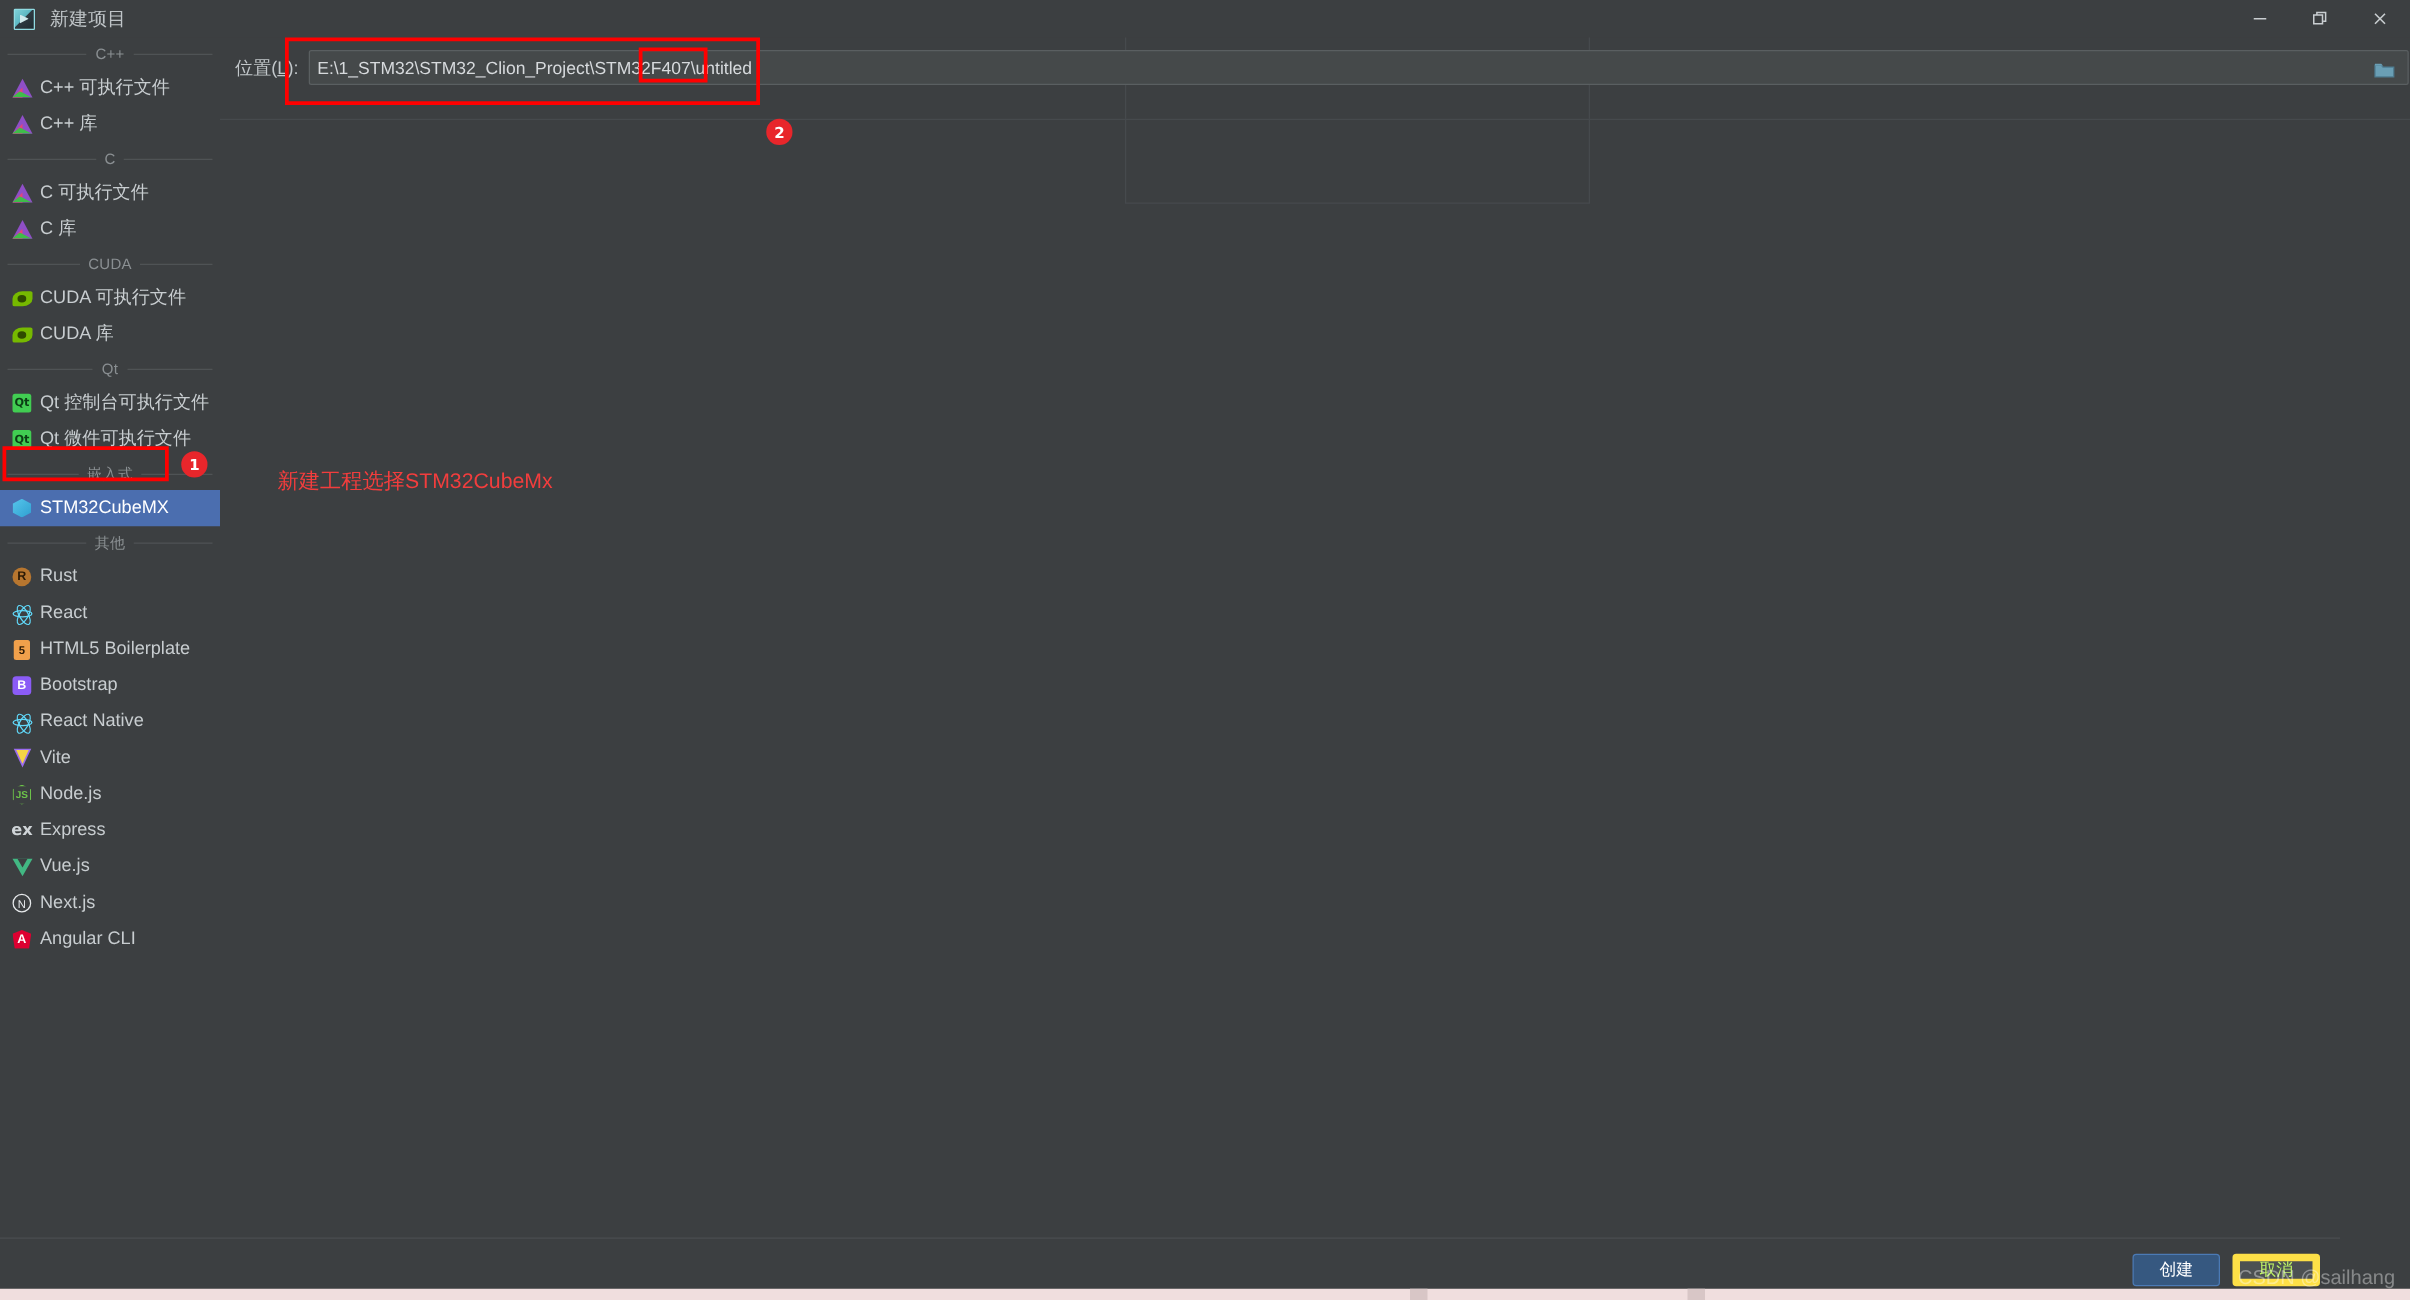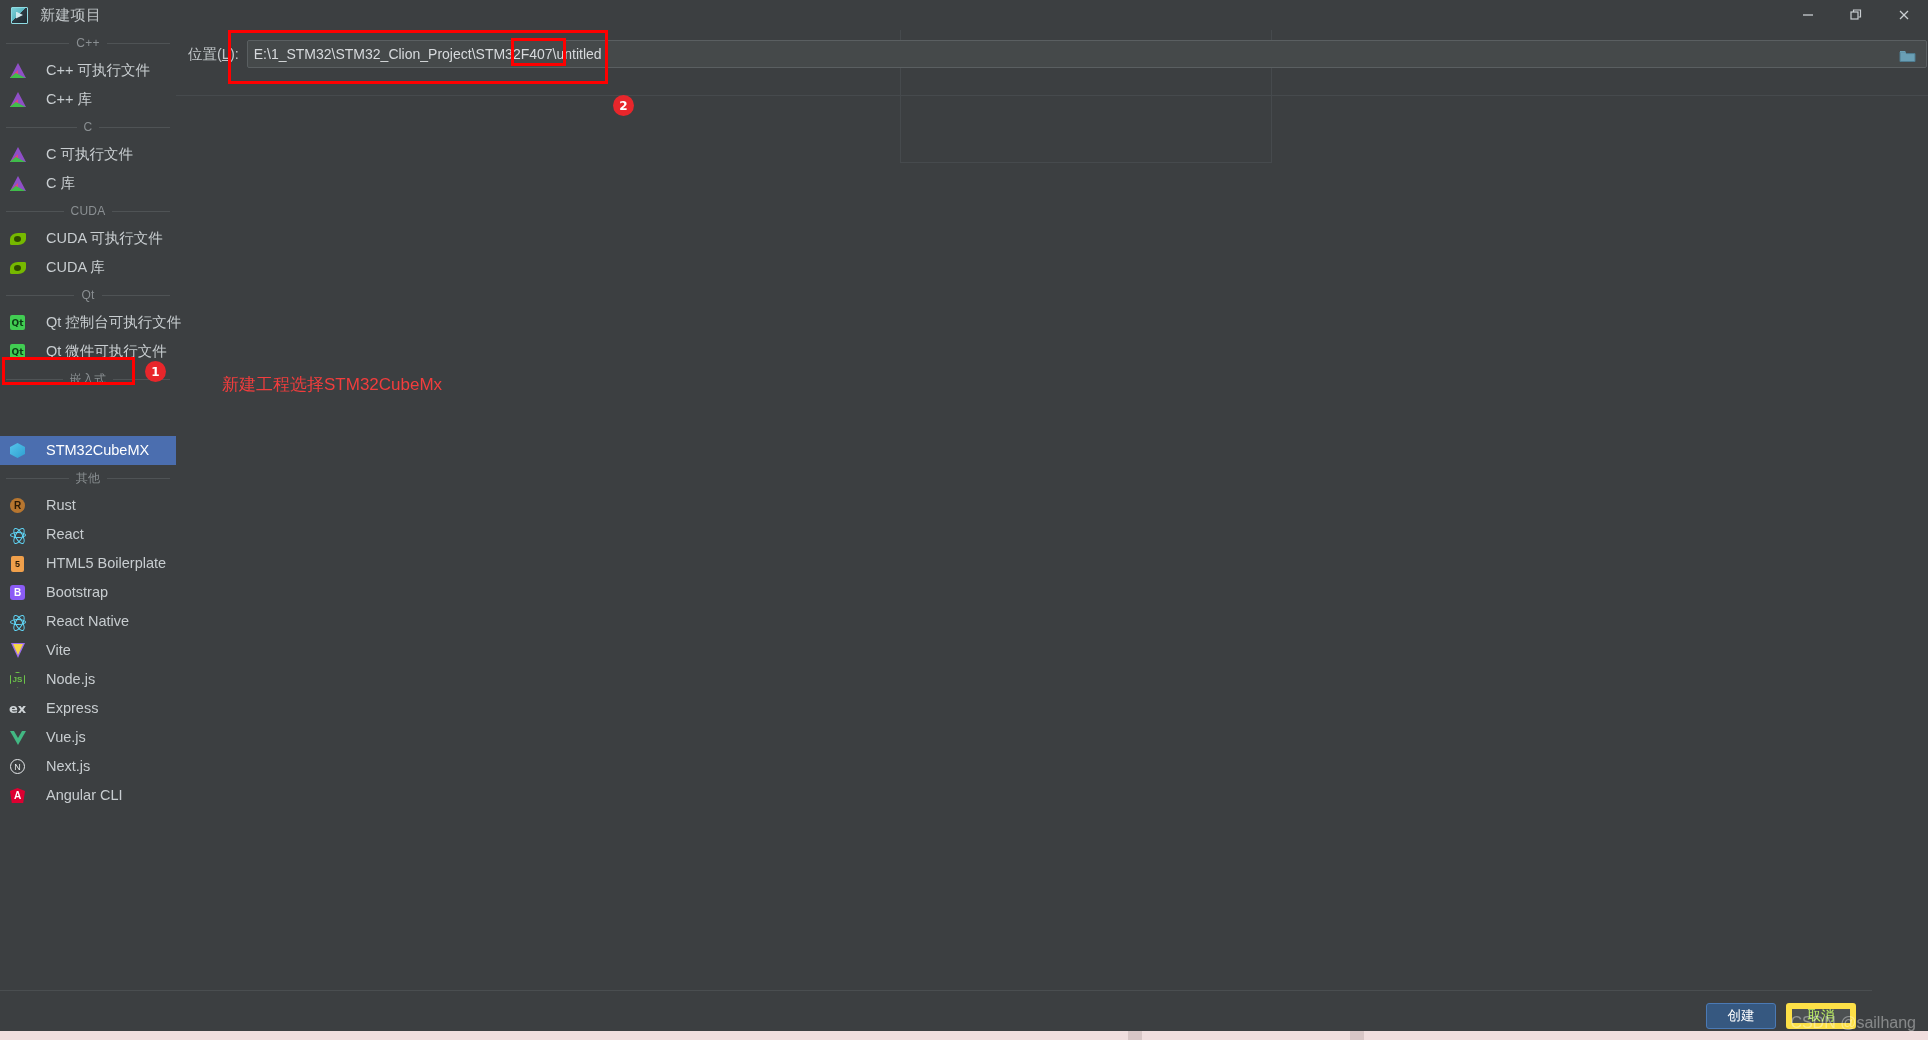--- a/index.html
+++ b/index.html
@@ -89,26 +89,26 @@
   }
   .sep .rule { flex: 1 1 auto; height: 1px; background: #4f5355; }
   .sep .cap {
     font-size: 12px; color: #8a8f92; white-space: nowrap;
     letter-spacing: .2px;
   }
   .item {
     display: flex; align-items: center;
     height: 29px;
     padding-left: 9px;
-    gap: 20px;
+    gap: 6px;
     color: #c8cdd0;
     font-size: 14.5px;
     white-space: nowrap;
   }
-  .item.selected { background: #4b6eaf; color: #ffffff; margin-top: 44px; }
+  .item.selected { background: #4b6eaf; color: #ffffff; }
   .item .ico {
     width: 17px; height: 17px; flex: 0 0 17px;
     position: relative;
     display: flex; align-items: center; justify-content: center;
   }
   .item .lbl { line-height: 17px; }
 
   
   .ic-clion {
     width: 0; height: 0;

